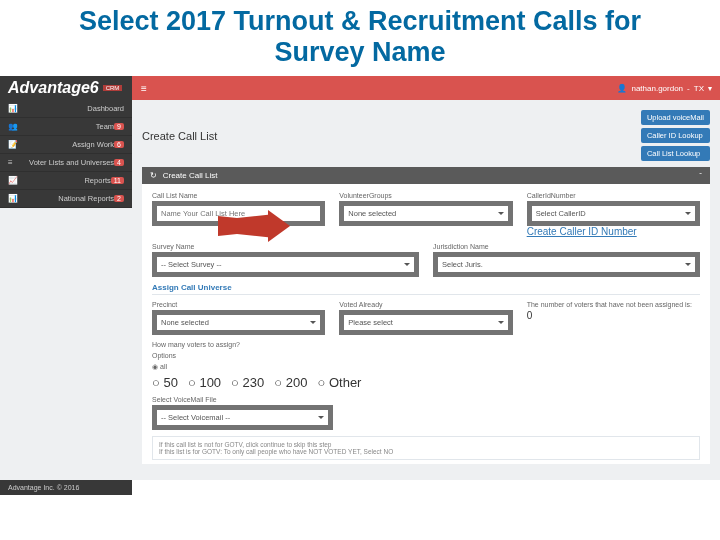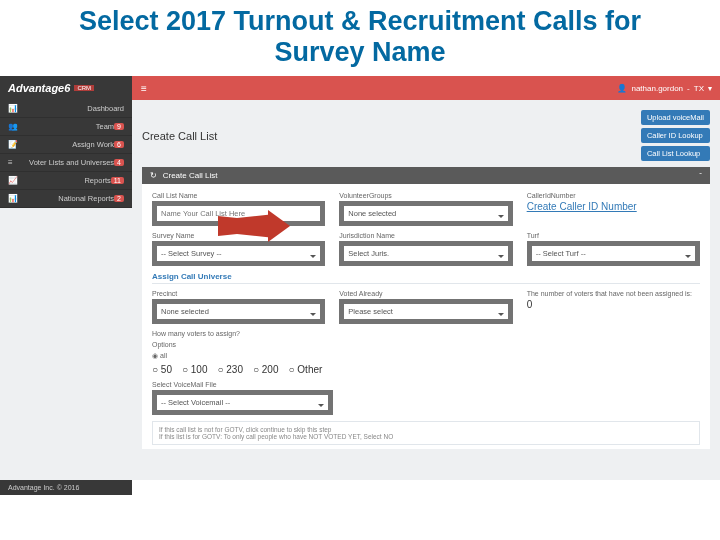--- a/index.html
+++ b/index.html
@@ -1,21 +1,21 @@
 <!DOCTYPE html>
 <html><head>
 <meta charset="utf-8">
 <style>
   * { box-sizing: border-box; margin: 0; padding: 0; }
   body { font-family: Arial, sans-serif; background: #fff; width: 720px; height: 540px; overflow: hidden; }
   .slide-title { text-align: center; font-size: 27px; font-weight: 700; color: #0369a1; line-height: 1.15; padding: 6px 40px 8px; }
   .app { position: relative; }
   .topbar { display: flex; align-items: center; background: #d9534f; height: 24px; color: #fff; font-size: 8px; }
   .brand { background: #383838; height: 24px; width: 132px; display: flex; align-items: center; padding-left: 8px; }
-  .brand b { font-style: italic; font-size: 11px; }
+  .brand b { font-style: italic; font-size: 16px; }
   .brand .crm { font-size: 6px; margin-left: 4px; background: #b03d3a; padding: 0 3px; }
   .hamburger { width: 24px; text-align: center; font-size: 10px; cursor: pointer; }
   .topbar-right { margin-left: auto; padding-right: 8px; display: flex; align-items: center; gap: 4px; }
   .shell { display: flex; height: 380px; background: #eef0f2; }
   .sidebar { width: 132px; background: #383838; color: #ccc; font-size: 7.5px; }
   .nav-item { display: flex; align-items: center; padding: 4px 8px; border-bottom: 1px solid #2f2f2f; cursor: pointer; }
   .nav-item .ic { width: 12px; font-size: 8px; }
   .nav-item .lbl { flex: 1; text-align: right; }
   .badge { background: #d9534f; color: #fff; border-radius: 2px; padding: 0 3px; font-size: 7px; }
   .main { flex: 1; padding: 10px 10px 8px 10px; position: relative; }
@@ -23,28 +23,28 @@
   .page-title { font-size: 11px; color: #333; }
   .head-btns { margin-left: auto; display: flex; gap: 3px; flex-direction: column; }
   .btn-blue { background: #337ab7; color: #fff; font-size: 7.5px; padding: 3px 6px; border-radius: 2px; cursor: pointer; }
   .panel-header { background: #5a5a5a; color: #fff; font-size: 8px; padding: 4px 8px; display: flex; align-items: center; gap: 6px; }
   .panel-header .collapse { margin-left: auto; font-size: 8px; }
   .panel-body { background: #fff; padding: 8px 10px 4px; }
   .row3 { display: flex; gap: 14px; margin-bottom: 6px; }
   .col { flex: 1; }
   label.fld { font-size: 7px; color: #666; display: block; margin-bottom: 2px; }
   .inp, .sel { width: 100%; border: 5px solid #737373; font-size: 7.5px; padding: 3px 4px; color: #555; background: #fff; }
-  .sel { display: flex; justify-content: space-between; align-items: flex-end; cursor: pointer; }
+  .sel { display: flex; justify-content: space-between; align-items: center; cursor: pointer; }
   .caret { border-top: 3px solid #555; border-left: 3px solid transparent; border-right: 3px solid transparent; }
   .link-blue { color: #337ab7; text-decoration: underline; font-size: 10px; cursor: pointer; }
   .section-title { color: #337ab7; font-size: 8px; font-weight: 700; border-bottom: 1px solid #e1e6eb; padding-bottom: 2px; margin: 4px 0 6px; }
   .hint { font-size: 7px; color: #666; }
   .big0 { font-size: 10px; color: #333; margin-top: 2px; }
   .opts { font-size: 7px; color: #666; margin: 4px 0; }
-  .radio-row { display: flex; gap: 10px; font-size: 10px; color: #333; margin: 2px 0 6px; }
+  .radio-row { display: flex; gap: 10px; font-size: 13px; color: #333; margin: 2px 0 6px; }
   .radio-row span::before { content: "○ "; }
   .infobox { border: 1px solid #e1e6eb; padding: 4px 6px; margin-top: 6px; }
   .infoline { font-size: 6.5px; color: #888; }
   .footer { background: #383838; color: #ccc; font-size: 7px; padding: 4px 8px; width: 132px; }
   .arrow-wrap { position: absolute; left: 86px; top: 118px; pointer-events: none; }
   .arrow-body { width: 50px; height: 16px; background: #c0392b; position: relative; }
   .arrow-body::before, .arrow-body::after { content:""; position: absolute; width: 100%; height: 100%; background: #c0392b; left:0; transform-origin: left center; }
   .arrow-body::before { transform: skewY(6deg); top:-2px; }
   .arrow-body::after  { transform: skewY(-6deg); top:2px; }
   .arrow-head { position:absolute; left:50px; top:-8px; width:0; height:0; border-left: 22px solid #c0392b; border-top: 16px solid transparent; border-bottom: 16px solid transparent; }
@@ -131,43 +131,40 @@
           </div>
           <div class="col">
             <label class="fld">VolunteerGroups</label>
             <div class="sel">
                 <span>None selected</span>
                 <span class="caret"></span>
               </div>
           </div>
           <div class="col">
             <label class="fld">CallerIdNumber</label>
+            <div class="sel">
+                <span>Select CallerID</span>
+                <span class="caret"></span>
+              </div>
             <div class="link-blue">Create Caller ID Number</div>
           </div>
         </div>
 
         <div class="row3">
           <div class="col">
             <label class="fld">Survey Name</label>
             <div class="sel">
                 <span>-- Select Survey --</span>
                 <span class="caret"></span>
               </div>
           </div>
           <div class="col">
             <label class="fld">Jurisdiction Name</label>
             <div class="sel">
                 <span>Select Juris.</span>
-                <span class="caret"></span>
-              </div>
-          </div>
-          <div class="col">
-            <label class="fld">Turf</label>
-            <div class="sel">
-                <span>-- Select Turf --</span>
                 <span class="caret"></span>
               </div>
           </div>
         </div>
 
         <div class="section-title">Assign Call Universe</div>
 
         <div class="row3">
           <div class="col">
             <label class="fld">Precinct</label>

